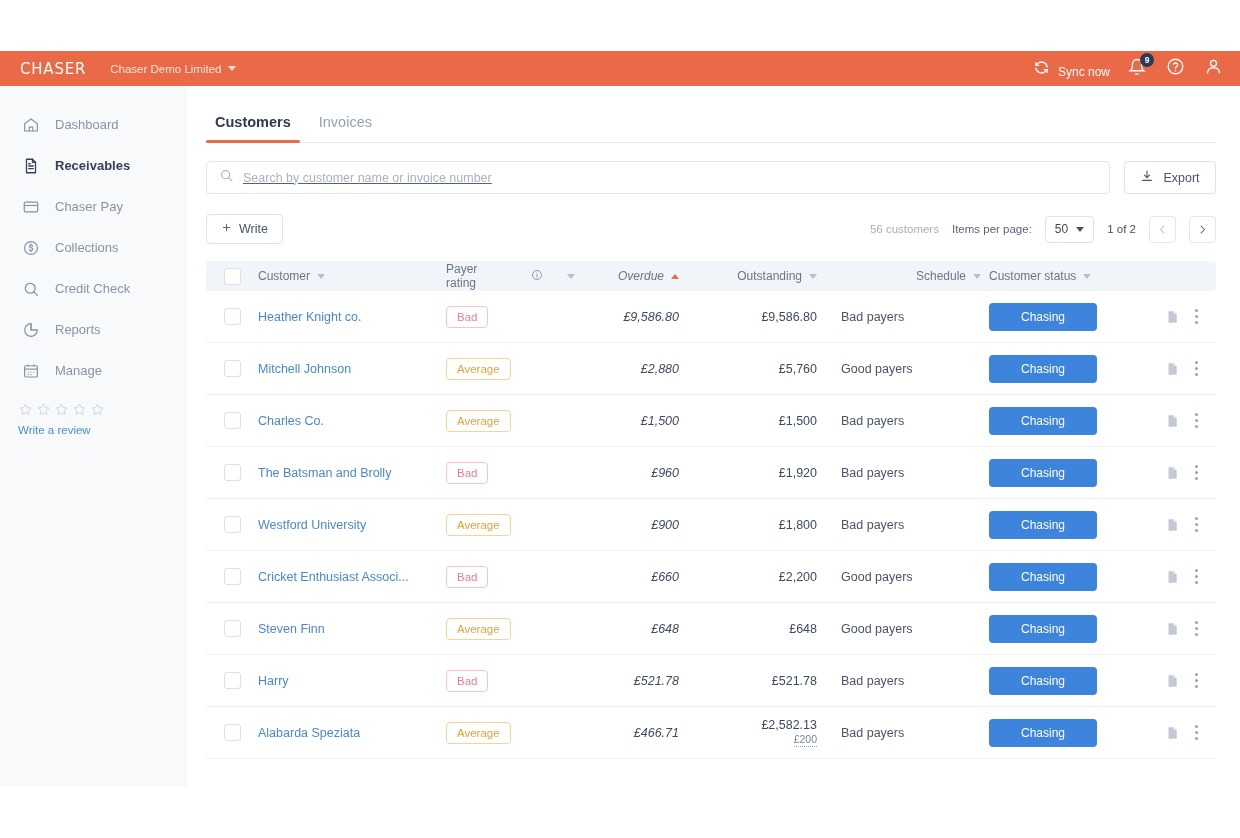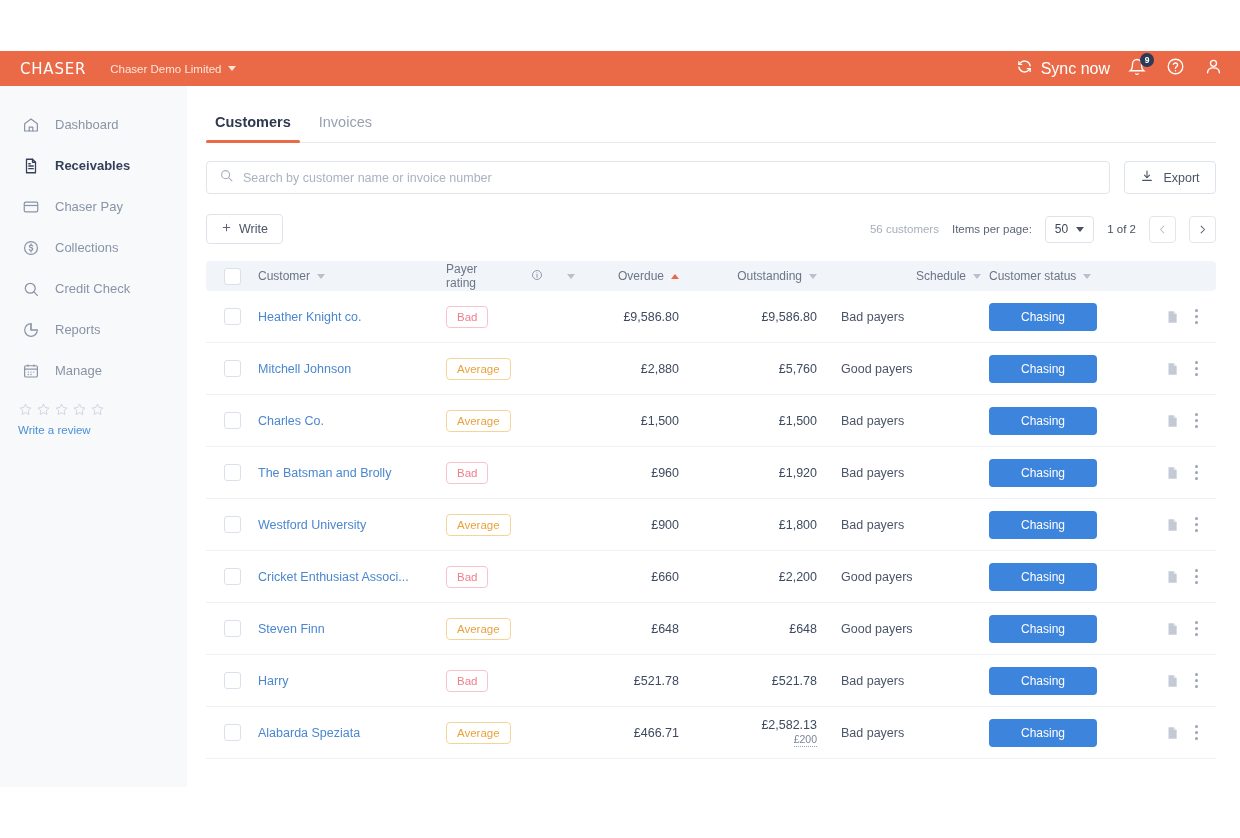--- a/index.html
+++ b/index.html
@@ -27,21 +27,21 @@
     display: flex; align-items: center; gap: 7px;
   }
   .caret-down {
     width:0;height:0;border-left:4px solid transparent;border-right:4px solid transparent;
     border-top:5px solid #fde4da;
   }
   .topbar-right {
     margin-left: auto; margin-right: 16px;
     display: flex; align-items: center; gap: 16px;
   }
-  .sync { display:flex; align-items:center; gap:8px; color:#fff; font-size:16px; }
+  .sync { display:flex; align-items:flex-end; gap:8px; color:#fff; font-size:12px; }
   .icon-btn { position: relative; display:flex; align-items:center; justify-content:center; width:22px; height:22px; }
   .badge {
     position:absolute; top:-5px; right:-6px;
     min-width:14px; height:14px; padding:0 3px;
     background:#2b3a55; color:#fff; border-radius:50%;
     font-size:8.5px; line-height:14px; text-align:center; font-weight:600;
   }
 
   
   .sidebar {
@@ -70,21 +70,21 @@
   }
   .tabs-rule { height:1px; background:#e7ebf0; margin:0 24px 0 19px; }
 
   .searchrow { display:flex; align-items:center; gap:14px; padding:18px 24px 0 19px; }
   .search-wrap {
     flex:1; height:33px; border:1px solid #e1e6ed; border-radius:4px; background:#fff;
     display:flex; align-items:center; padding:0 12px; gap:9px;
   }
   .search-input {
     border:0; outline:0; flex:1; font-size:12.5px; color:#55607a;
-    font-family:"Liberation Sans", sans-serif; background:transparent;
+    font-family:"Liberation Sans", sans-serif; background:transparent;text-decoration:underline;
   }
   .search-input::placeholder { color:#aab2c0; }
   .export-btn {
     height:33px; min-width:92px; border:1px solid #dde3ea; border-radius:4px; background:#fff;
     display:flex; align-items:center; justify-content:center; gap:9px;
     font-size:12.5px; color:#4a5468; cursor:pointer;
   }
 
   .toolrow { display:flex; align-items:center; padding:20px 24px 0 19px; }
   .filter-btn {
@@ -111,21 +111,21 @@
     display:flex; align-items:center; height:30px; background:#f1f4f8;
     border-radius:4px; color:#6c7587; font-size:12px;
   }
   .th { display:flex; align-items:center; gap:7px; }
   .th .sort-caret { width:0;height:0;border-left:4px solid transparent;border-right:4px solid transparent;border-top:5px solid #b9c0cc; }
   .th .sort-up { width:0;height:0;border-left:4.5px solid transparent;border-right:4.5px solid transparent;border-bottom:5.5px solid #ea6a47; border-top:0; }
 
   .c-check { width:52px; display:flex; justify-content:center; flex:0 0 52px; }
   .c-cust  { width:182px; flex:0 0 182px; }
   .c-rate  { width:135px; flex:0 0 135px; display:flex; }
-  .c-over  { width:120px; flex:0 0 120px; }
+  .c-over  { width:120px; flex:0 0 120px;font-style:italic; }
   .c-outs  { width:138px; flex:0 0 138px; }
   .c-sched { width:148px; flex:0 0 148px;justify-content:flex-end; }
   .c-stat  { width:175px; flex:0 0 175px; }
   .c-act   { flex:1; display:flex; align-items:center; justify-content:flex-end; gap:14px; padding-right:16px; }
 
   .thead .c-over, .thead .c-outs { justify-content:flex-end; padding-right:16px; }
   .thead .c-rate { padding-left:6px;gap:24px; }
   .thead .c-sched, .thead .c-stat { padding-left:8px; }
 
   .row {

